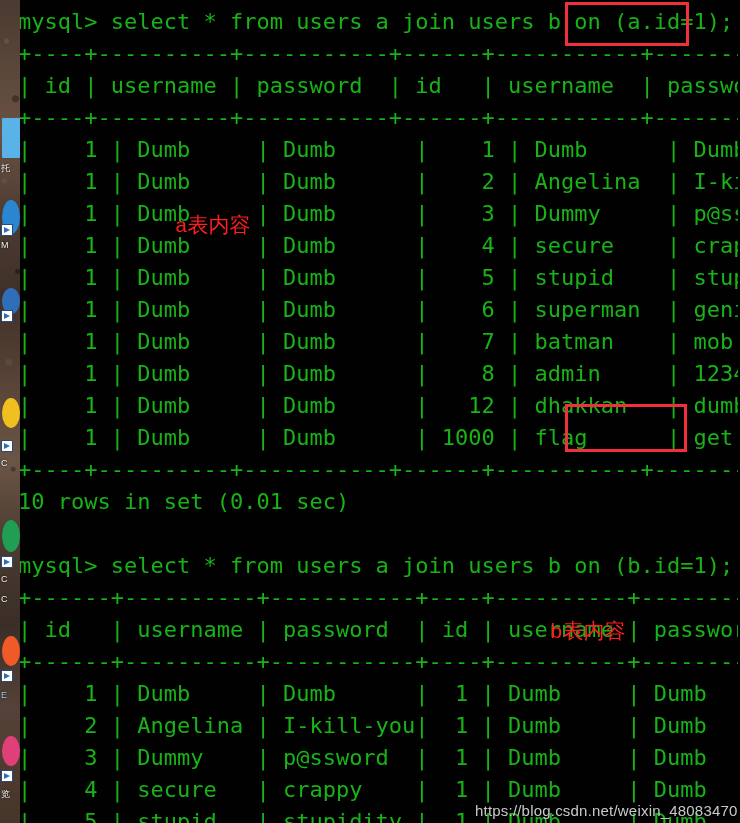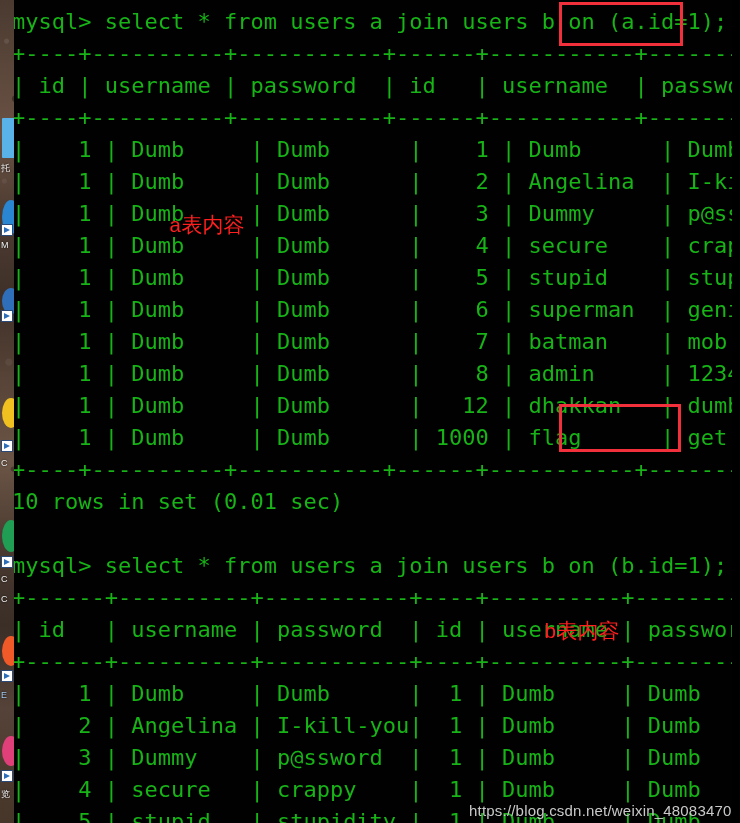--- a/index.html
+++ b/index.html
@@ -68,21 +68,21 @@
     left: 1px;
     color: #f2f2f2;
     font-size: 9px;
     font-family: "Liberation Sans", sans-serif;
     text-shadow: 0 0 2px #000;
   }
 
   
   #terminal {
     position: absolute;
-    left: 14px; top: 0;
+    left: 20px; top: 0;
     width: 718px; height: 823px;
     background: #010101;
     color: #17b317;
     font-family: "DejaVu Sans Mono", "Liberation Mono", monospace;
     font-size: 22px;
     line-height: 32px;
     white-space: pre;
     overflow: hidden;
   }
   #terminal .screen {

